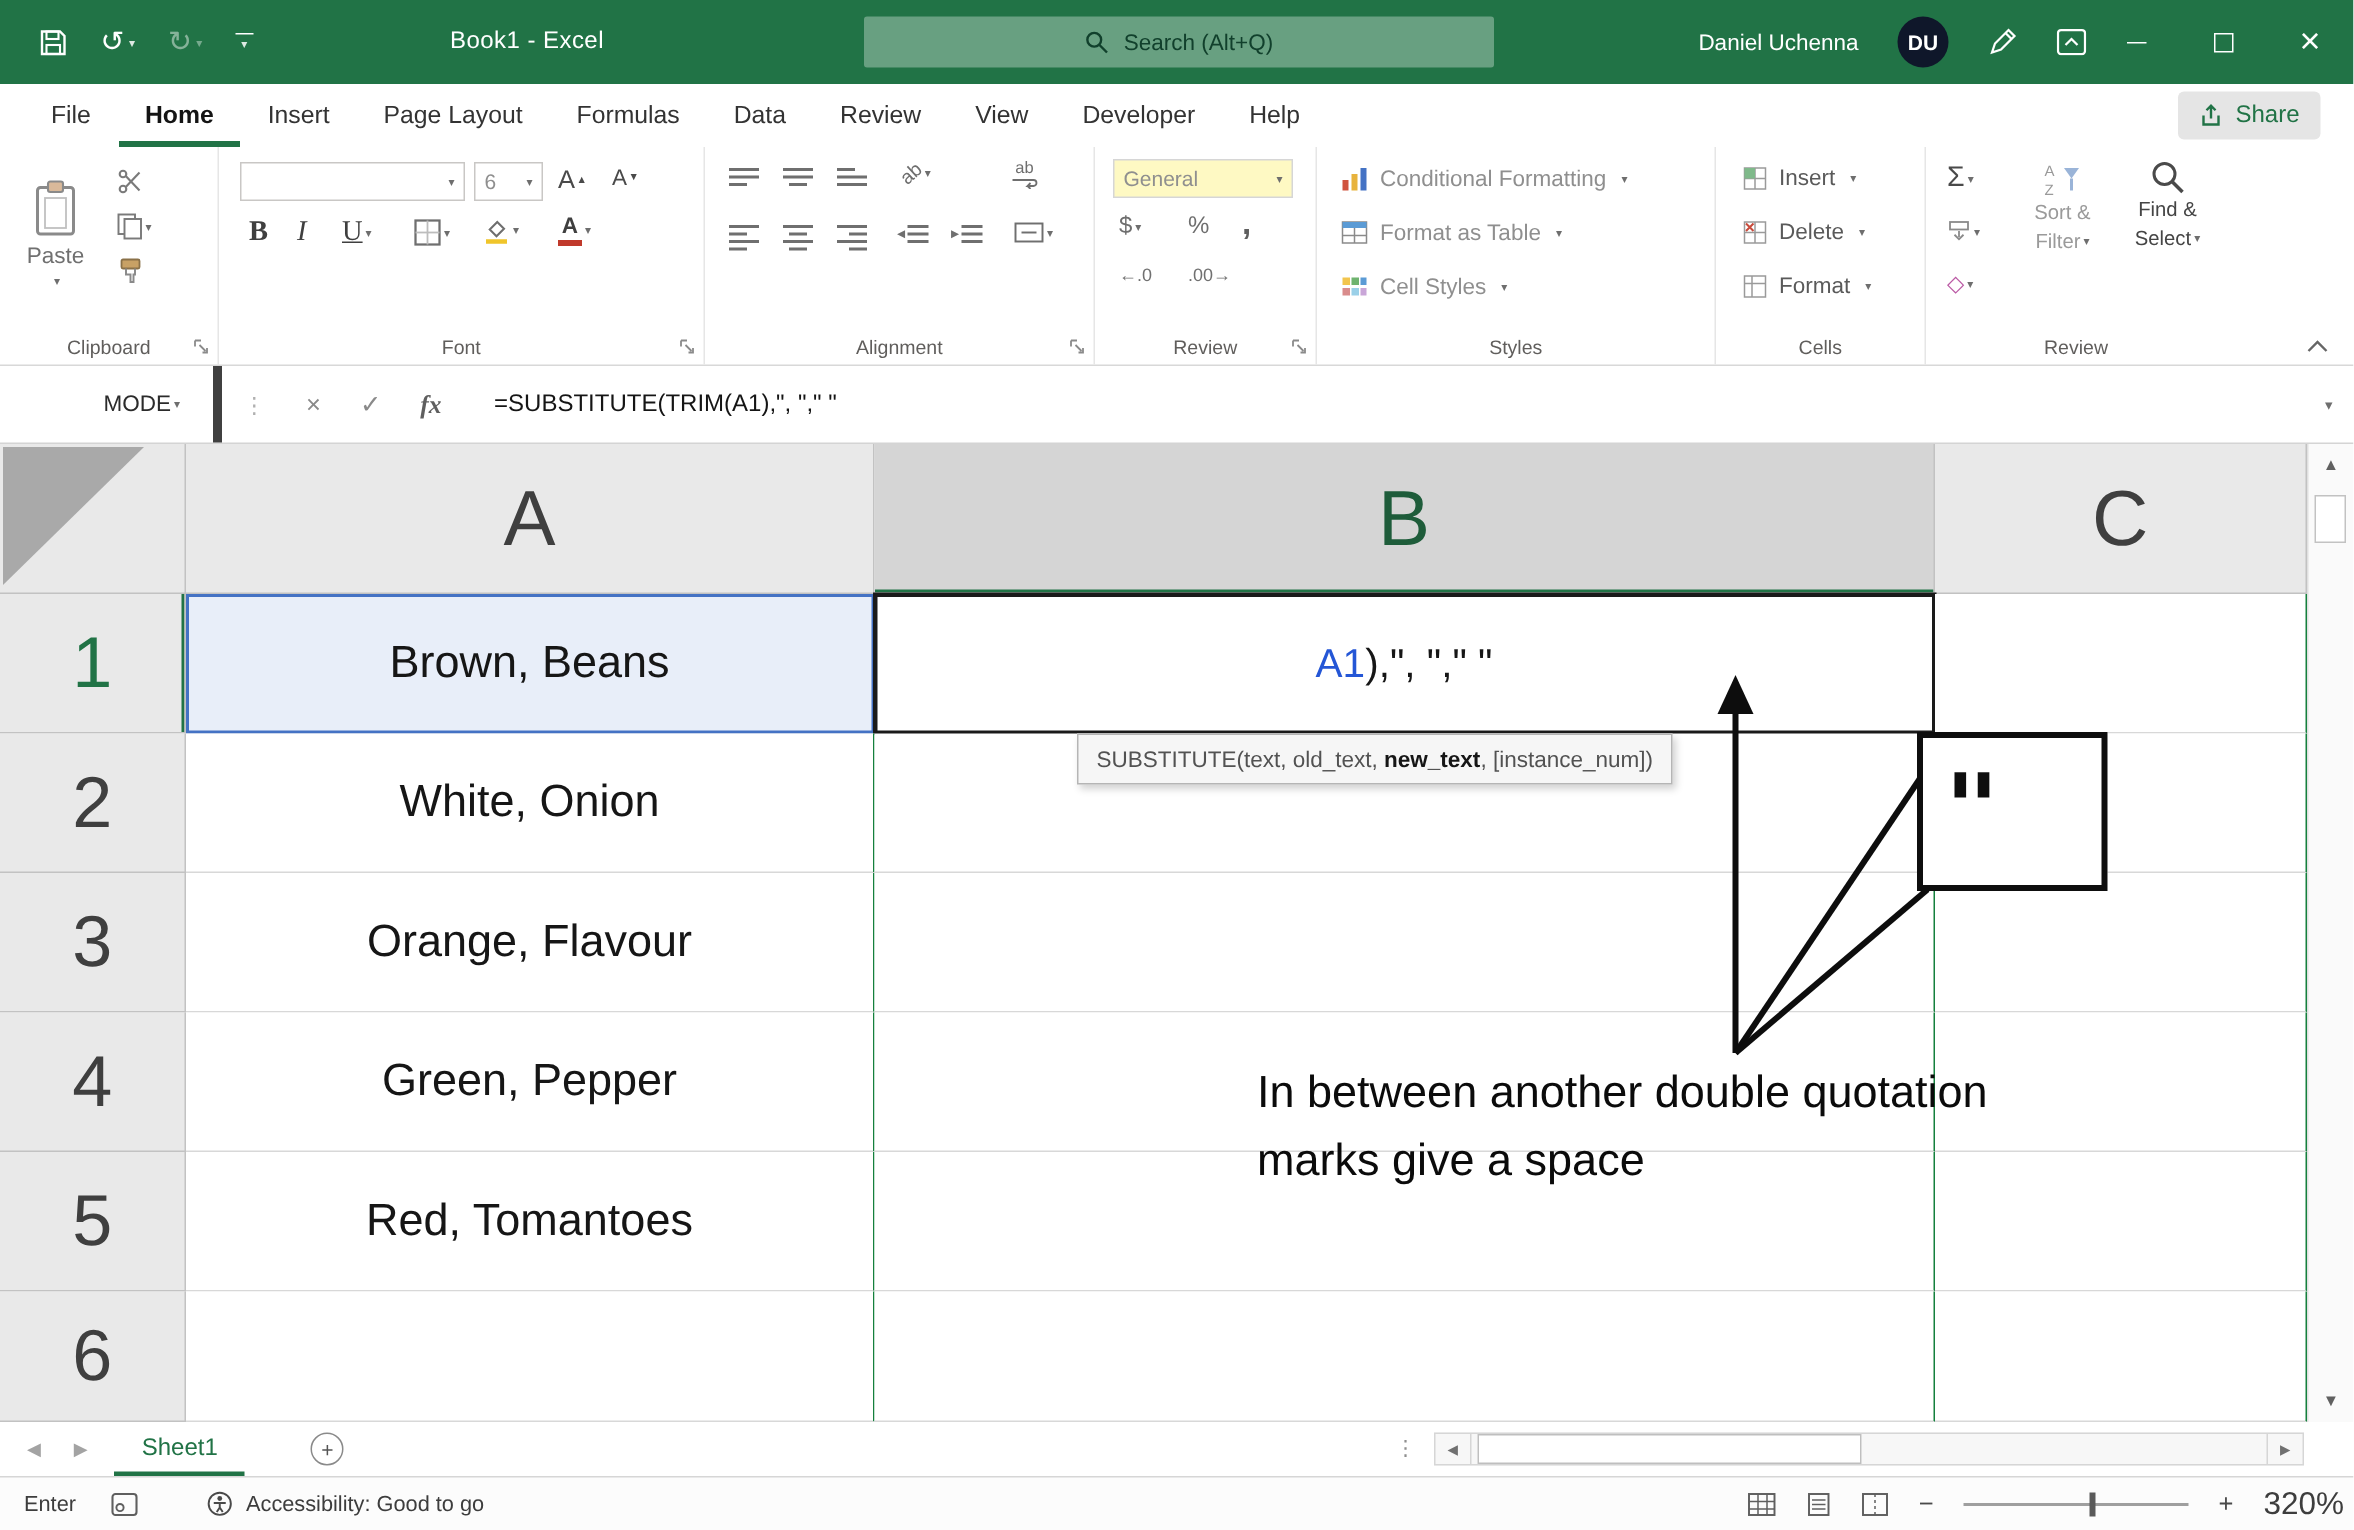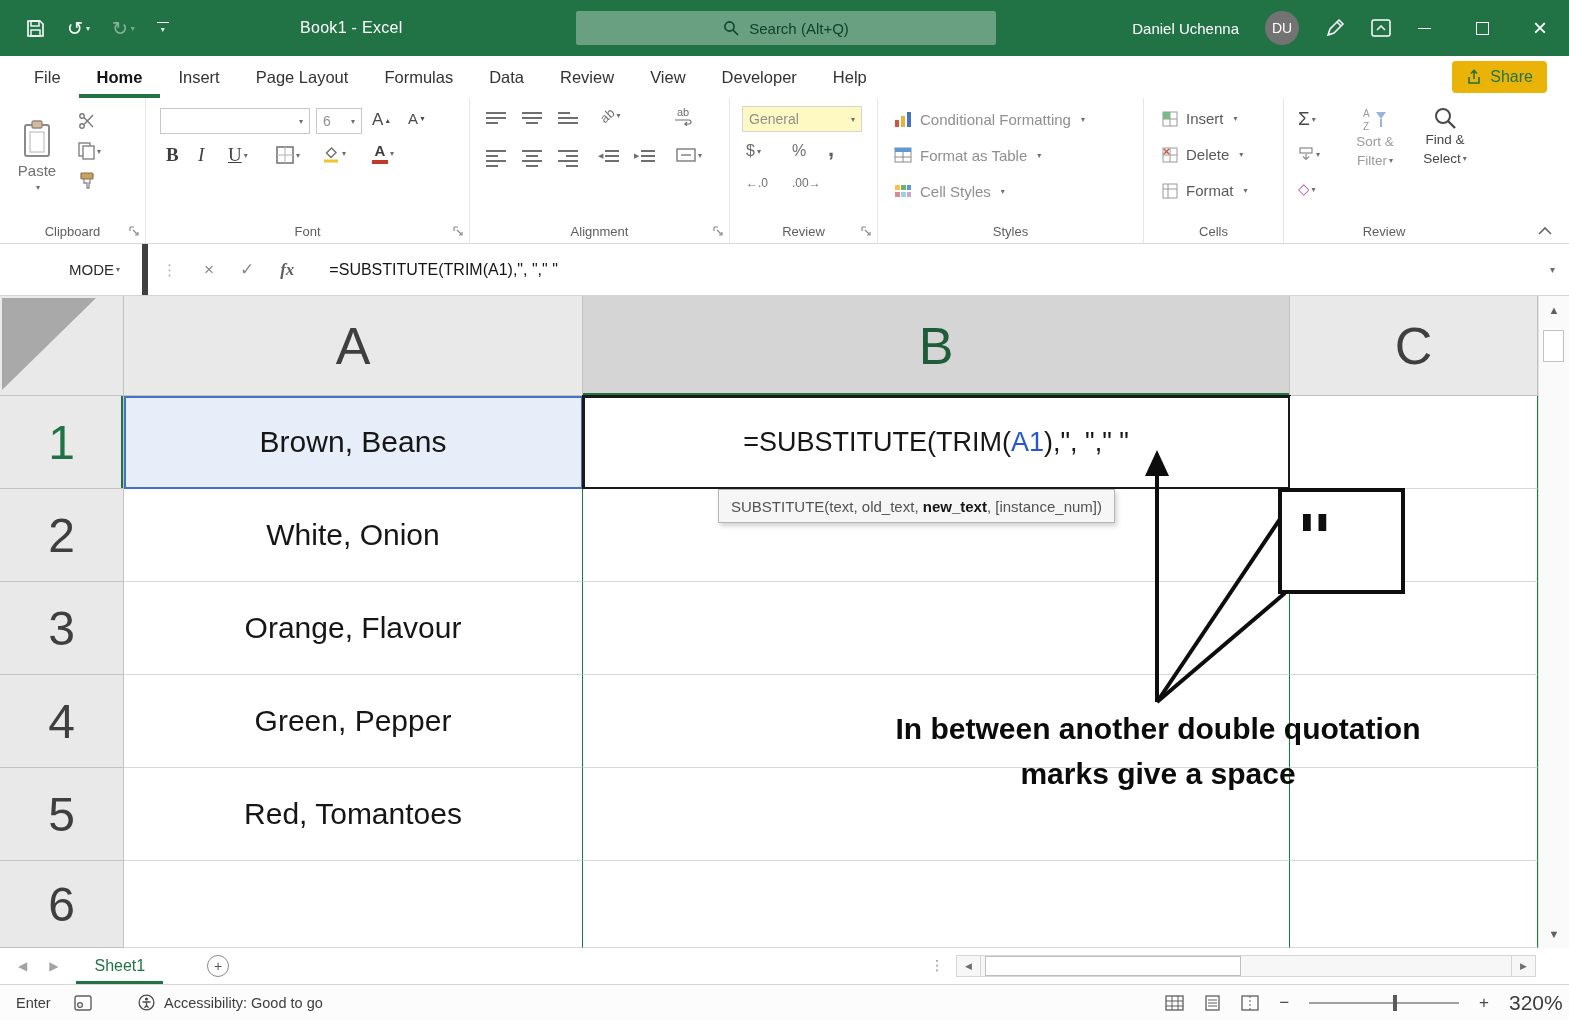--- a/index.html
+++ b/index.html
@@ -11,31 +11,31 @@
   .titlebar{position:absolute;top:0;left:0;width:1569px;height:56px;background:#217346;color:#fff}
   .qat{position:absolute;left:26px;top:0;height:56px;display:flex;align-items:center;gap:22px}
   .uglyph{font-family:"DejaVu Sans",sans-serif}
   .qbtn{display:flex;align-items:center;gap:3px;font-size:19px;color:#fff}
   .qbtn .mini-caret{font-size:8px;opacity:.85}
   .dim{opacity:.45}
   .doc-title{position:absolute;left:300px;top:0;height:56px;display:flex;align-items:center;font-size:16px;letter-spacing:.3px}
   .searchbox{position:absolute;left:576px;top:11px;width:420px;height:34px;background:rgba(255,255,255,.32);border-radius:2px;display:flex;align-items:center;justify-content:center;gap:10px;color:#11402c;font-size:15px}
   .tb-right{position:absolute;right:178px;top:0;height:56px;display:flex;align-items:center;gap:26px}
   .tb-user{font-size:15px}
-  .avatar{width:34px;height:34px;border-radius:50%;background:#737373;display:flex;align-items:center;justify-content:center;font-size:14px;font-weight:400}
+  .avatar{width:34px;height:34px;border-radius:50%;background:#0f172a;display:flex;align-items:center;justify-content:center;font-size:14px;font-weight:700}
   .winctl{position:absolute;right:0;top:0;height:56px;display:flex}
   .winbtn{width:58px;height:56px;display:flex;align-items:center;justify-content:center;font-size:20px;color:#fff}
   .maxbox{width:13px;height:13px;border:1.6px solid #fff}
   .minbar{width:13px;height:0;border-top:1.8px solid #fff}
 
   
   .menurow{position:absolute;top:56px;left:0;width:1569px;height:42px;background:#fff;display:flex;align-items:stretch;padding-left:16px}
   .mtab{display:flex;align-items:center;padding:0 18px;font-size:16.5px;color:#333}
   .mtab.active{font-weight:700;color:#141414;box-shadow:inset 0 -4px 0 #217346}
-  .share-btn{position:absolute;right:22px;top:61px;height:32px;display:flex;align-items:center;gap:8px;background:#eab308;border-radius:4px;padding:0 14px;color:#217346;font-size:16px}
+  .share-btn{position:absolute;right:22px;top:61px;height:32px;display:flex;align-items:center;gap:8px;background:#e5e5e5;border-radius:4px;padding:0 14px;color:#217346;font-size:16px}
 
   
   .ribbon{position:absolute;top:98px;left:0;width:1569px;height:146px;background:#fff;border-bottom:1px solid #d8d8d8}
   .rgroup{position:absolute;top:0;height:145px;border-right:1px solid #e6e6e6}
   .glabel{position:absolute;bottom:4px;left:0;right:0;text-align:center;font-size:13px;color:#605e5c}
   .launcher{position:absolute;right:5px;bottom:6px}
   .caret{font-size:8px;color:#6e6e6e;margin-left:2px}
   .paste{position:absolute;left:8px;top:6px;width:58px;height:104px;display:flex;flex-direction:column;align-items:center;justify-content:center;gap:4px;font-size:15px;color:#707070}
   .smallbtn{position:absolute;display:flex;align-items:center}
   .combo{position:absolute;height:26px;border:1px solid #c9c7c5;background:#fff;display:flex;align-items:center;font-size:14px;color:#8f8f8f;padding:0 6px;justify-content:space-between}
@@ -79,21 +79,21 @@
   .vs-arrow{position:absolute;left:0;width:100%;text-align:center;font-size:11px;color:#606060}
   .vs-thumb{position:absolute;left:4px;right:5px;top:34px;height:32px;background:#fff;border:1px solid #c2c2c2}
 
   
   .ftip{position:absolute;left:718px;top:489px;height:34px;display:flex;align-items:center;background:#f6f6f6;border:1px solid #b5b5b5;box-shadow:2px 3px 5px rgba(0,0,0,.18);padding:0 12px;font-size:15px;color:#525252;z-index:5;white-space:pre}
   .ftip b{color:#161616}
 
   
   .ann-svg{position:absolute;left:0;top:0;width:1569px;height:1020px;z-index:8;pointer-events:none}
   .qbox{position:absolute;left:1278px;top:488px;width:127px;height:106px;background:#fff;border:4px solid #0e0e0e;z-index:9;display:flex;justify-content:center;font-family:"DejaVu Sans Mono",monospace;font-weight:700;font-size:62px;letter-spacing:16px;color:#0e0e0e;padding-left:14px;line-height:1.5;overflow:hidden}
-  .ann-text{position:absolute;left:838px;top:706px;width:640px;z-index:9;text-align:center;font-size:30px;font-weight:700;color:#0b0b0b;line-height:1.5}
+  .ann-text{position:absolute;left:838px;top:706px;width:640px;z-index:9;text-align:left;font-size:30px;font-weight:400;color:#0b0b0b;line-height:1.5}
   .ann-text span{display:block}
 
   
   .sheetbar{position:absolute;top:948px;left:0;width:1569px;height:36px;background:#fff;display:flex;align-items:stretch}
   .navarr{display:flex;align-items:center;gap:22px;padding:0 18px;color:#a3a3a3;font-size:12px}
   .sheettab{display:flex;align-items:center;padding:0 18px;color:#217346;font-weight:400;font-size:16px;box-shadow:inset 0 -3px 0 #217346}
   .addsheet{width:22px;height:22px;border:1px solid #8a8a8a;border-radius:50%;display:flex;align-items:center;justify-content:center;color:#555;font-size:14px;align-self:center;margin-left:44px}
   .tabdots{position:absolute;left:930px;top:9px;color:#8f8f8f;font-size:14px}
   .hscroll{position:absolute;left:956px;top:7px;width:580px;height:22px;display:flex;border:1px solid #d6d6d6;background:#f7f7f7}
   .hs-btn{width:24px;display:flex;align-items:center;justify-content:center;font-size:9px;color:#707070;border-right:1px solid #d6d6d6}
@@ -564,21 +564,21 @@
           </svg>
         </div>
       <div class="colhdr colA">A</div>
       <div class="colhdr colB">B</div>
       <div class="colhdr colC">C</div>
     </div>
 
     <div class="grow">
       <div class="rowhdr sel">1</div>
       <div class="cell cA a1">Brown, Beans</div>
-      <div class="cell cB b1"><span>=SUBSTITUTE(TRIM(</span><span class="refblue">A1</span><span>),", "," "</span></div>
+      <div class="cell cB b1"><span class="refblue">A1</span><span>),", "," "</span></div>
       <div class="cell cC"></div>
     </div>
     <div class="grow">
       <div class="rowhdr">2</div>
       <div class="cell cA">White, Onion</div>
       <div class="cell cB"></div>
       <div class="cell cC"></div>
     </div>
     <div class="grow">
       <div class="rowhdr">3</div>

